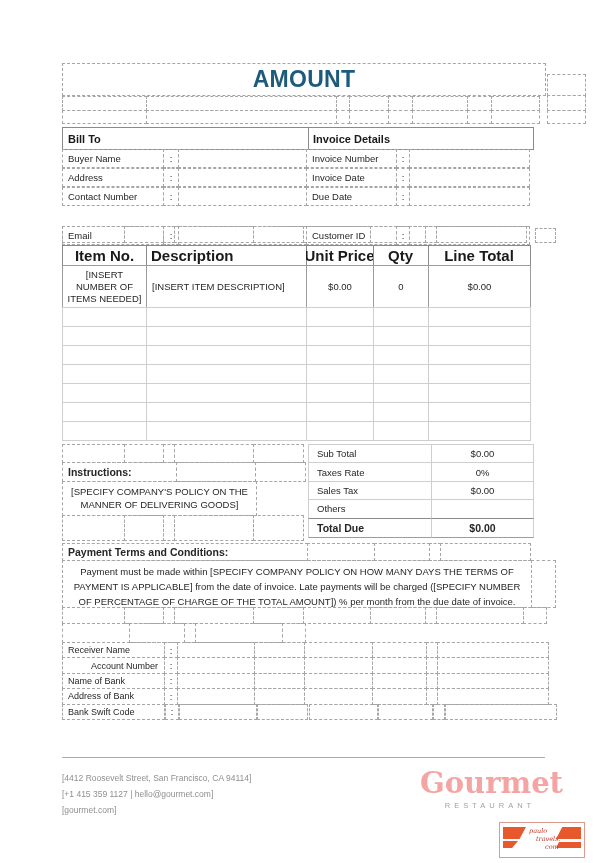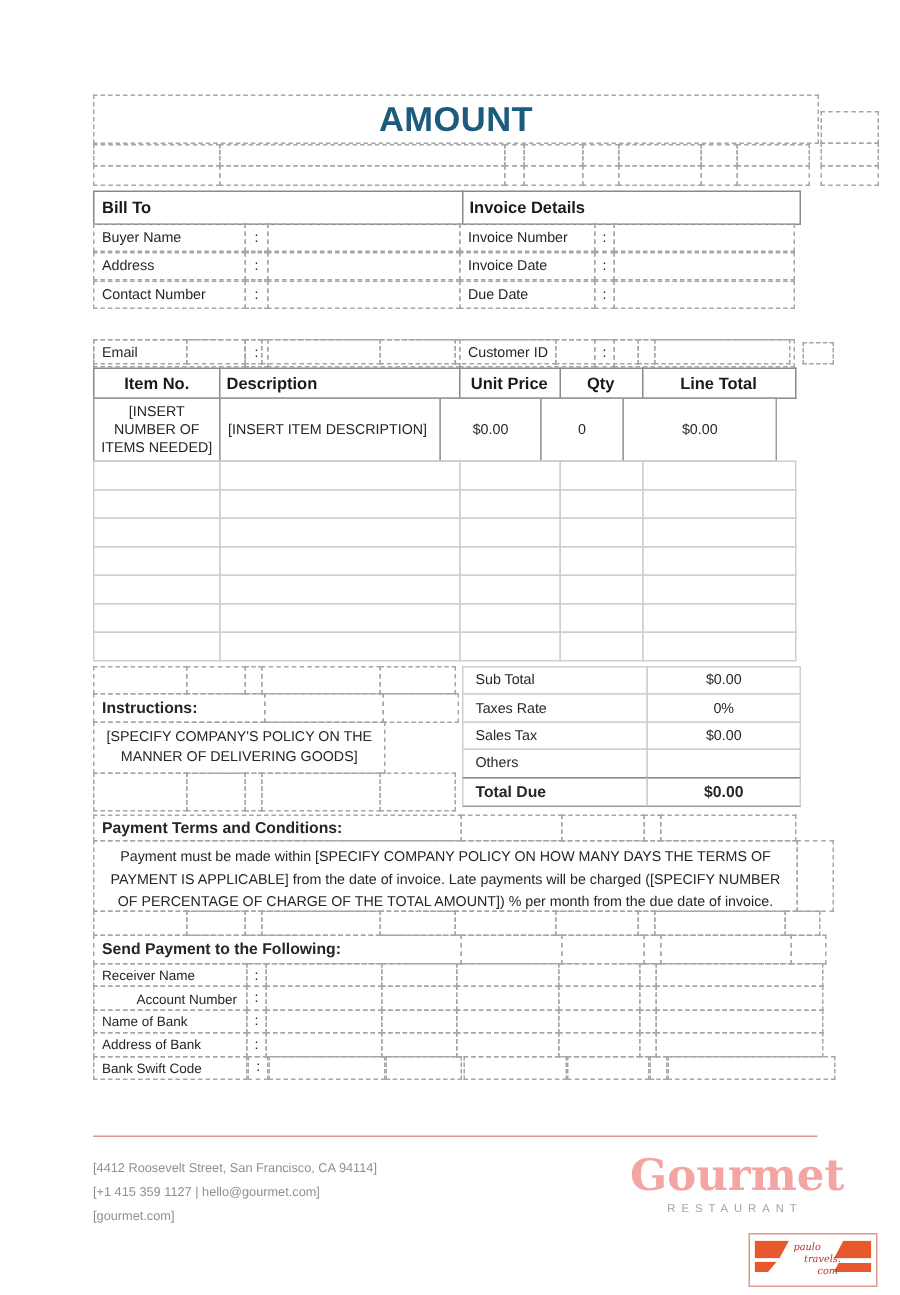--- a/index.html
+++ b/index.html
@@ -11,21 +11,21 @@
         display:flex;align-items:center;font-size:9.5px;color:#262626;
         padding-left:5px;overflow:hidden;white-space:nowrap;}
   .cell.noL{border-left:none;}
   .solid{border:1px solid #8a8a8a;}
   .light{border:1px solid #cfcfcf;}
   .mid{border:1px solid #9c9c9c;}
   .bold{font-weight:bold;}
   .center{justify-content:center;padding-left:0;text-align:center;}
   .rowgap{margin-bottom:-1px;}
   .title{font-size:23px;font-weight:bold;letter-spacing:.3px;}
-  .hdr{font-size:11px;font-weight:bold;color:#1a1a1a;}
+  .hdr{font-size:15px;font-weight:bold;color:#1a1a1a;}
   .wrapcell{white-space:normal;line-height:12px;}
   .para{white-space:normal;line-height:15px;align-items:flex-start;padding:3px 6px 0 6px;text-align:center;}
   .footer-line{font-size:8.5px;color:#8f8f8f;line-height:16px;white-space:nowrap;}
   .brand-word{font-family:"DejaVu Serif",serif;font-weight:bold;font-size:29px;line-height:30px;}
   .brand-sub{font-size:7.5px;letter-spacing:4px;color:#a6a0a0;margin-top:3px;}
   .wm-box{border:1.5px solid #de9a8e;background:#fff;}
   .wm-block{position:absolute;background:#e7592c;}
   .wm-text{position:absolute;left:27px;top:4px;font-family:"DejaVu Serif",serif;
            font-style:italic;font-size:6.5px;line-height:8px;color:#b5392a;}
 </style>
@@ -119,21 +119,21 @@
 
   <div class="abs row" style="left:62px;top:245px;width:473px;height:21px;">
     <div class="cell solid hdr center" style="width:85px;">Item No.</div>
     <div class="cell solid hdr noL" style="width:161px;">Description</div>
     <div class="cell solid hdr center noL" style="width:68px;">Unit Price</div>
     <div class="cell solid hdr center noL" style="width:56px;">Qty</div>
     <div class="cell solid hdr center noL" style="width:103px;">Line Total</div>
   </div>
   <div class="abs row rowgap" style="left:62px;top:265px;width:473px;height:43px;">
     <div class="cell mid center wrapcell" style="width:85px;padding:0 4px;">[INSERT NUMBER OF ITEMS NEEDED]</div>
-    <div class="cell mid" style="width:148px;">[INSERT ITEM DESCRIPTION]</div>
+    <div class="cell mid" style="width:161px;">[INSERT ITEM DESCRIPTION]</div>
     <div class="cell mid center" style="width:68px;">$0.00</div>
     <div class="cell mid center" style="width:56px;">0</div>
     <div class="cell mid center" style="width:103px;">$0.00</div>
   </div>
 
   <div class="abs" style="left:62px;top:307px;width:473px;">
     <div class="row rowgap" style="height:20px;">
       <div class="cell light" style="width:85px;"></div>
         <div class="cell light" style="width:161px;"></div>
         <div class="cell light" style="width:68px;"></div>
@@ -244,21 +244,20 @@
     <div class="cell" style="width:80px;"></div>
     <div class="cell" style="width:51px;"></div>
     <div class="cell" style="width:68px;"></div>
     <div class="cell" style="width:56px;"></div>
     <div class="cell" style="width:12px;"></div>
     <div class="cell" style="width:88px;"></div>
     <div class="cell" style="width:24px;"></div>
   </div>
 
   <div class="abs row" style="left:62px;top:623px;width:494px;height:20px;">
-    <div class="cell bold" style="width:246px;font-size:10.5px;">Send Payment to the Following:</div>
     <div class="cell" style="width:68px;"></div>
     <div class="cell" style="width:56px;"></div>
     <div class="cell" style="width:12px;"></div>
     <div class="cell" style="width:88px;"></div>
     <div class="cell" style="width:24px;"></div>
   </div>
 
   <div class="abs" style="left:62px;top:642px;width:494px;">
     <div class="row rowgap" style="height:16.4px;">
       <div class="cell" style="width:103px;font-size:9px;">Receiver Name</div>

